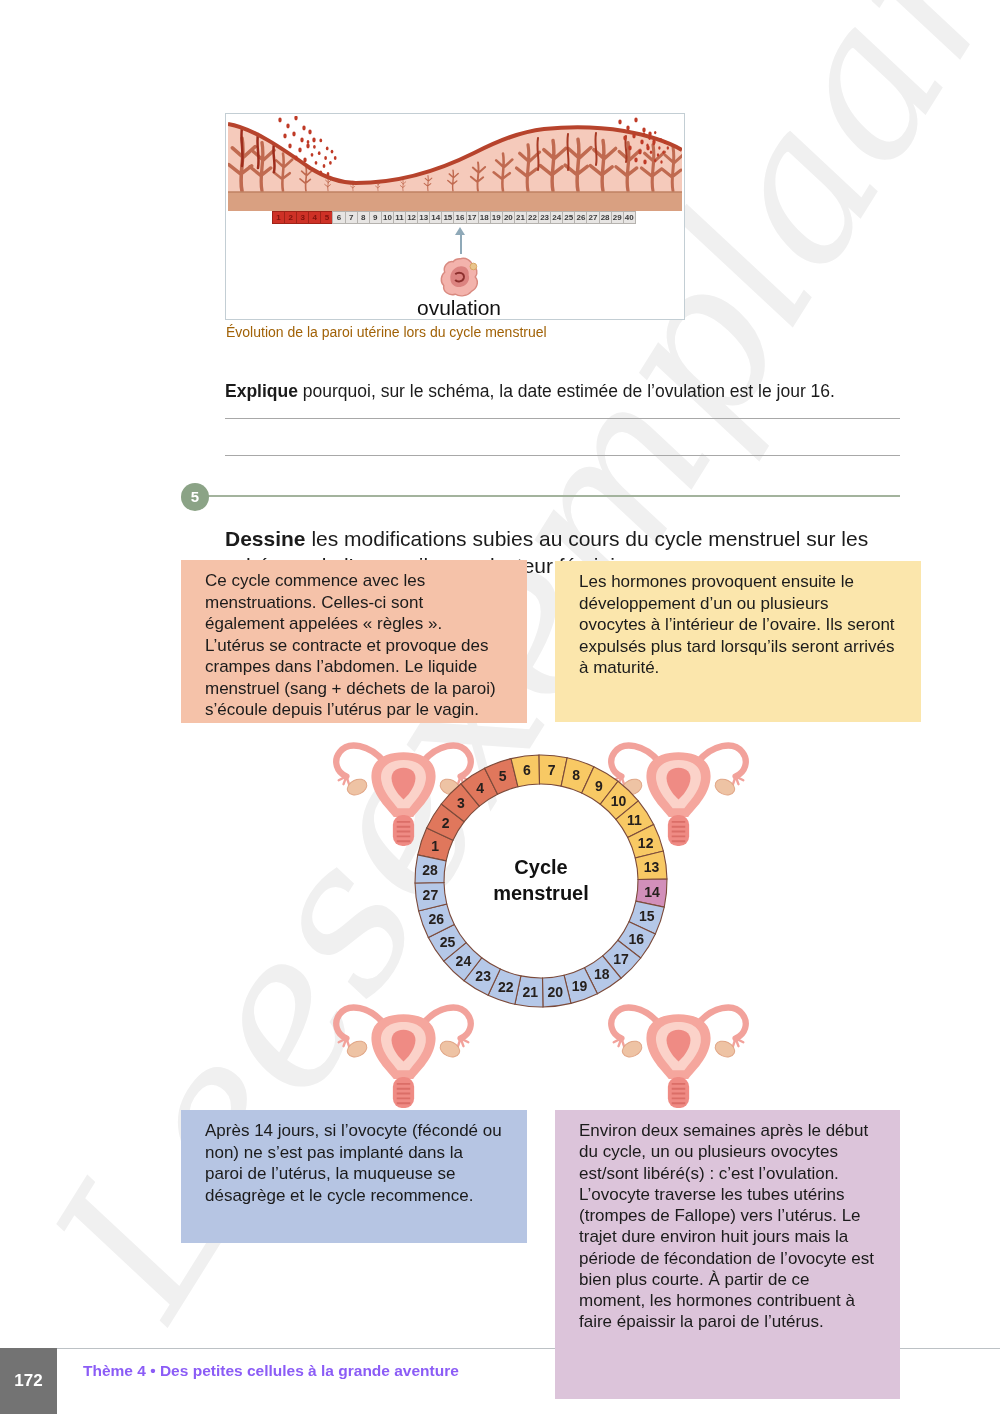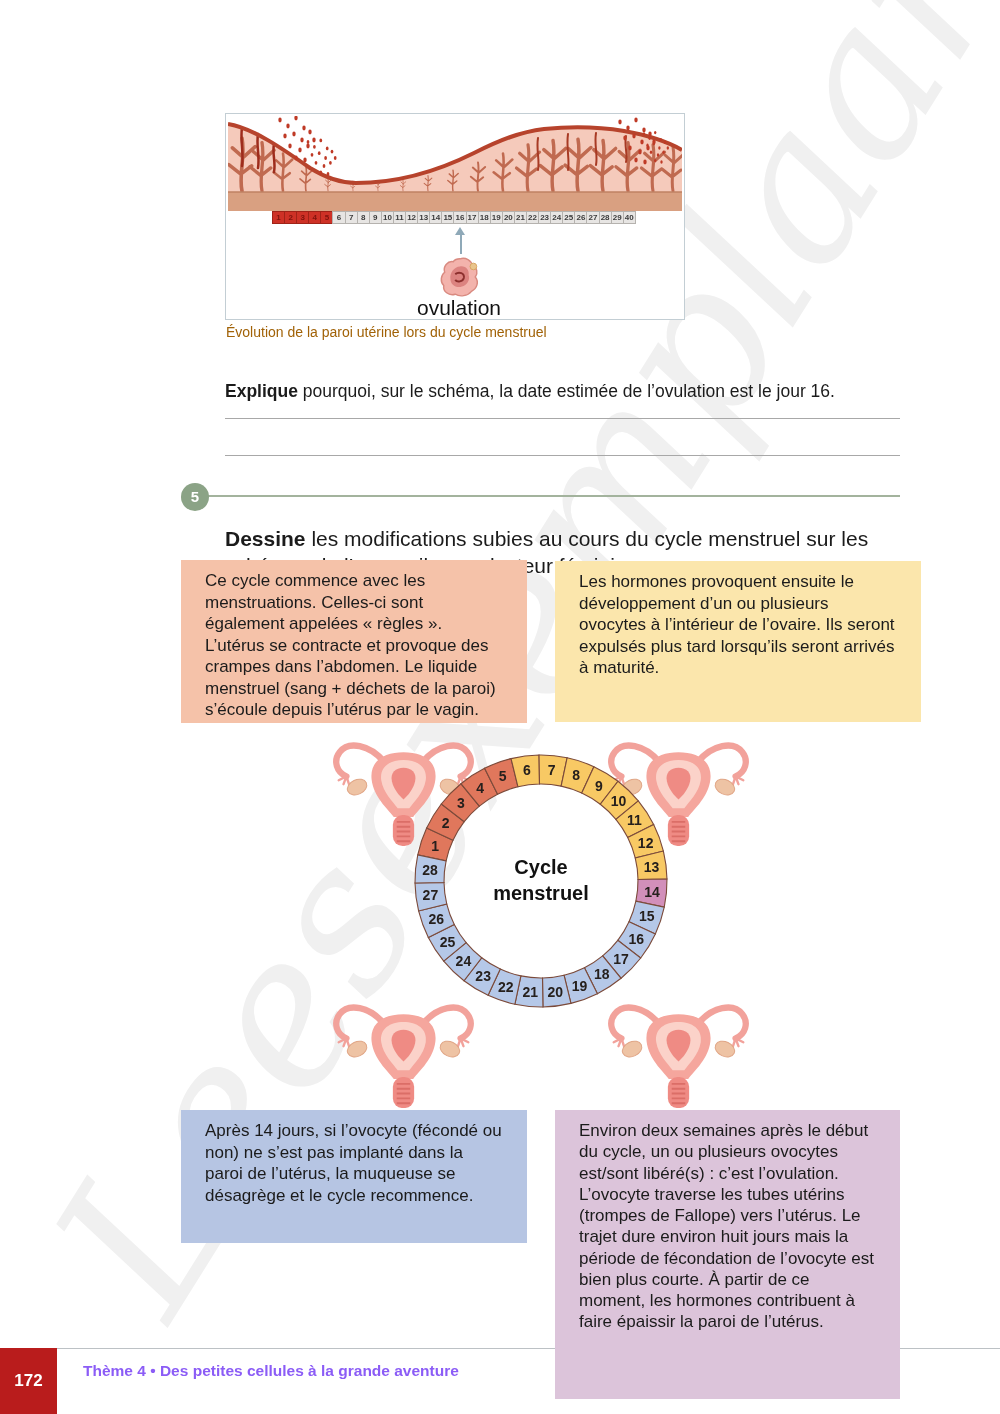--- a/index.html
+++ b/index.html
@@ -38,21 +38,21 @@
   .box-menstruation{left:181px;top:560px;width:346px;height:163px;background:#f5c2a9;}
   .box-hormones{left:555px;top:561px;width:366px;height:161px;background:#fbe6ac;}
   .box-after14{left:181px;top:1110px;width:346px;height:133px;background:#b6c5e3;}
   .box-ovulation{left:555px;top:1110px;width:345px;height:289px;background:#dcc4da;line-height:1.25;}
 
   .cycle-wrap{position:absolute;left:181px;top:723px;width:719px;height:385px;}
   .ringnum{font:700 14px "Liberation Sans",sans-serif;fill:#26201d;}
   .ringtitle{font:700 20px "Liberation Sans",sans-serif;fill:#121212;text-anchor:middle;}
 
   .footer-rule{position:absolute;left:57px;top:1348px;width:943px;border-top:1px solid #bcc1c5;}
-  .page-badge{position:absolute;left:0;top:1348px;width:57px;height:66px;background:#b91c1c;
+  .page-badge{position:absolute;left:0;top:1348px;width:57px;height:66px;background:#737373;
         color:#fff;font-weight:bold;font-size:17px;display:flex;align-items:center;justify-content:center;}
   .footer-text{position:absolute;left:83px;top:1362px;font-size:15.5px;font-weight:bold;color:#8b5cf6;}
 </style>
 </head>
 <body>
 
 <div class="page">
   <div class="watermark">Leesexemplaar</div>
 
   <div class="content">

